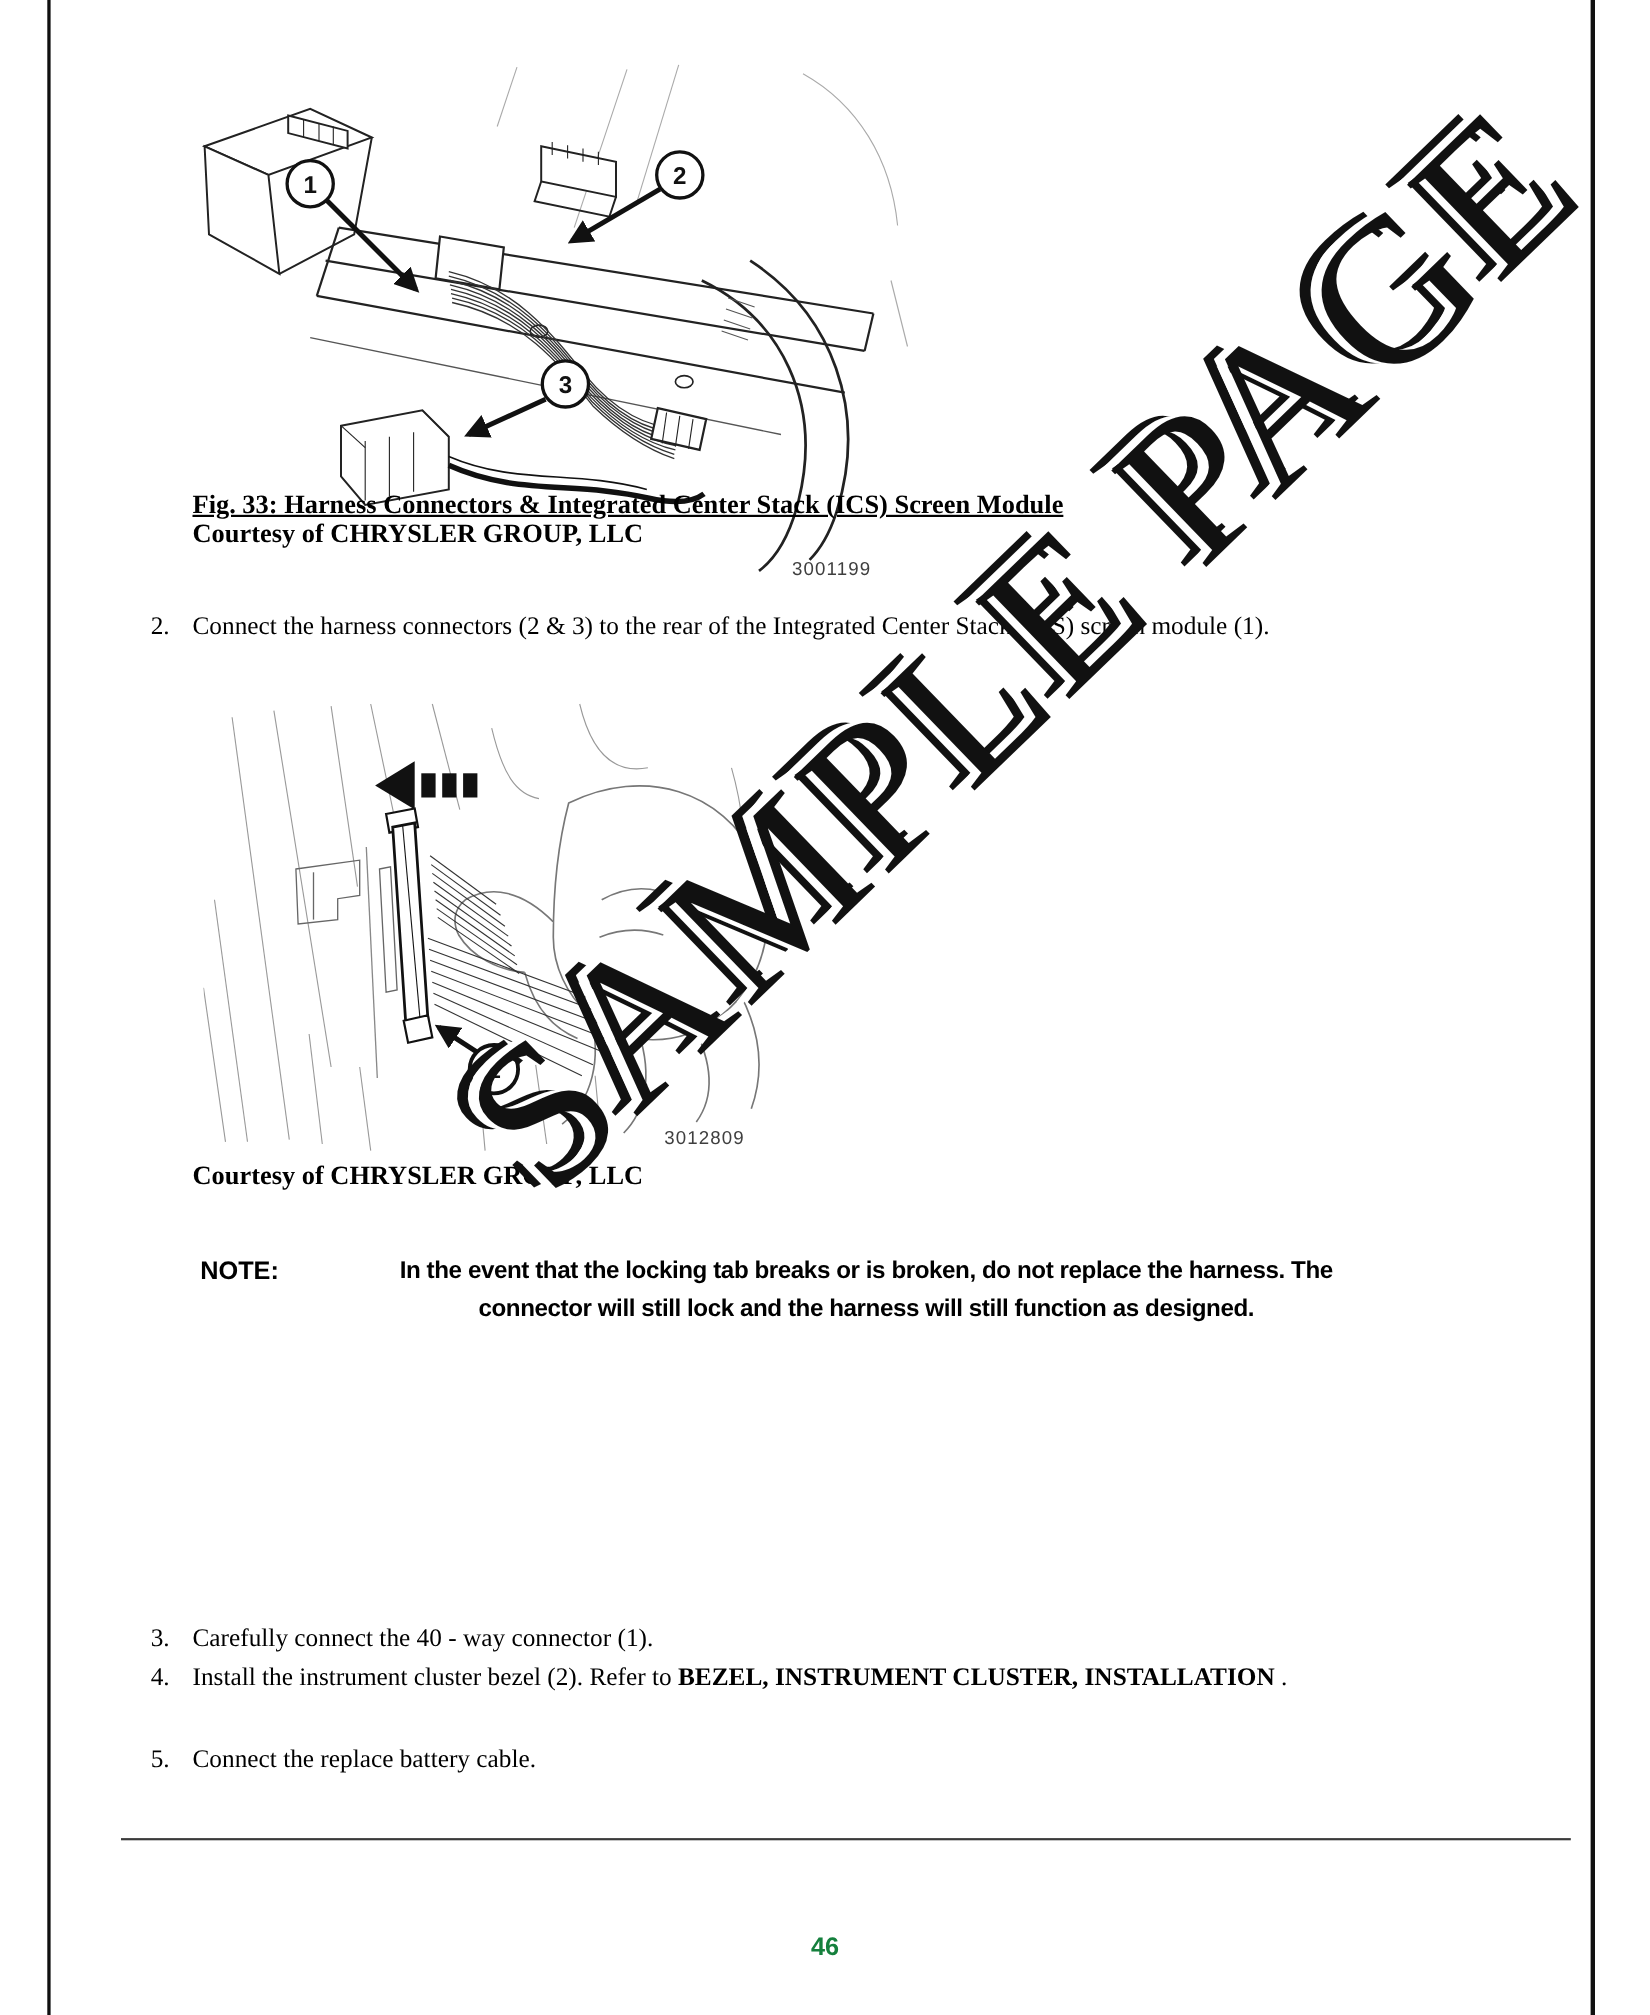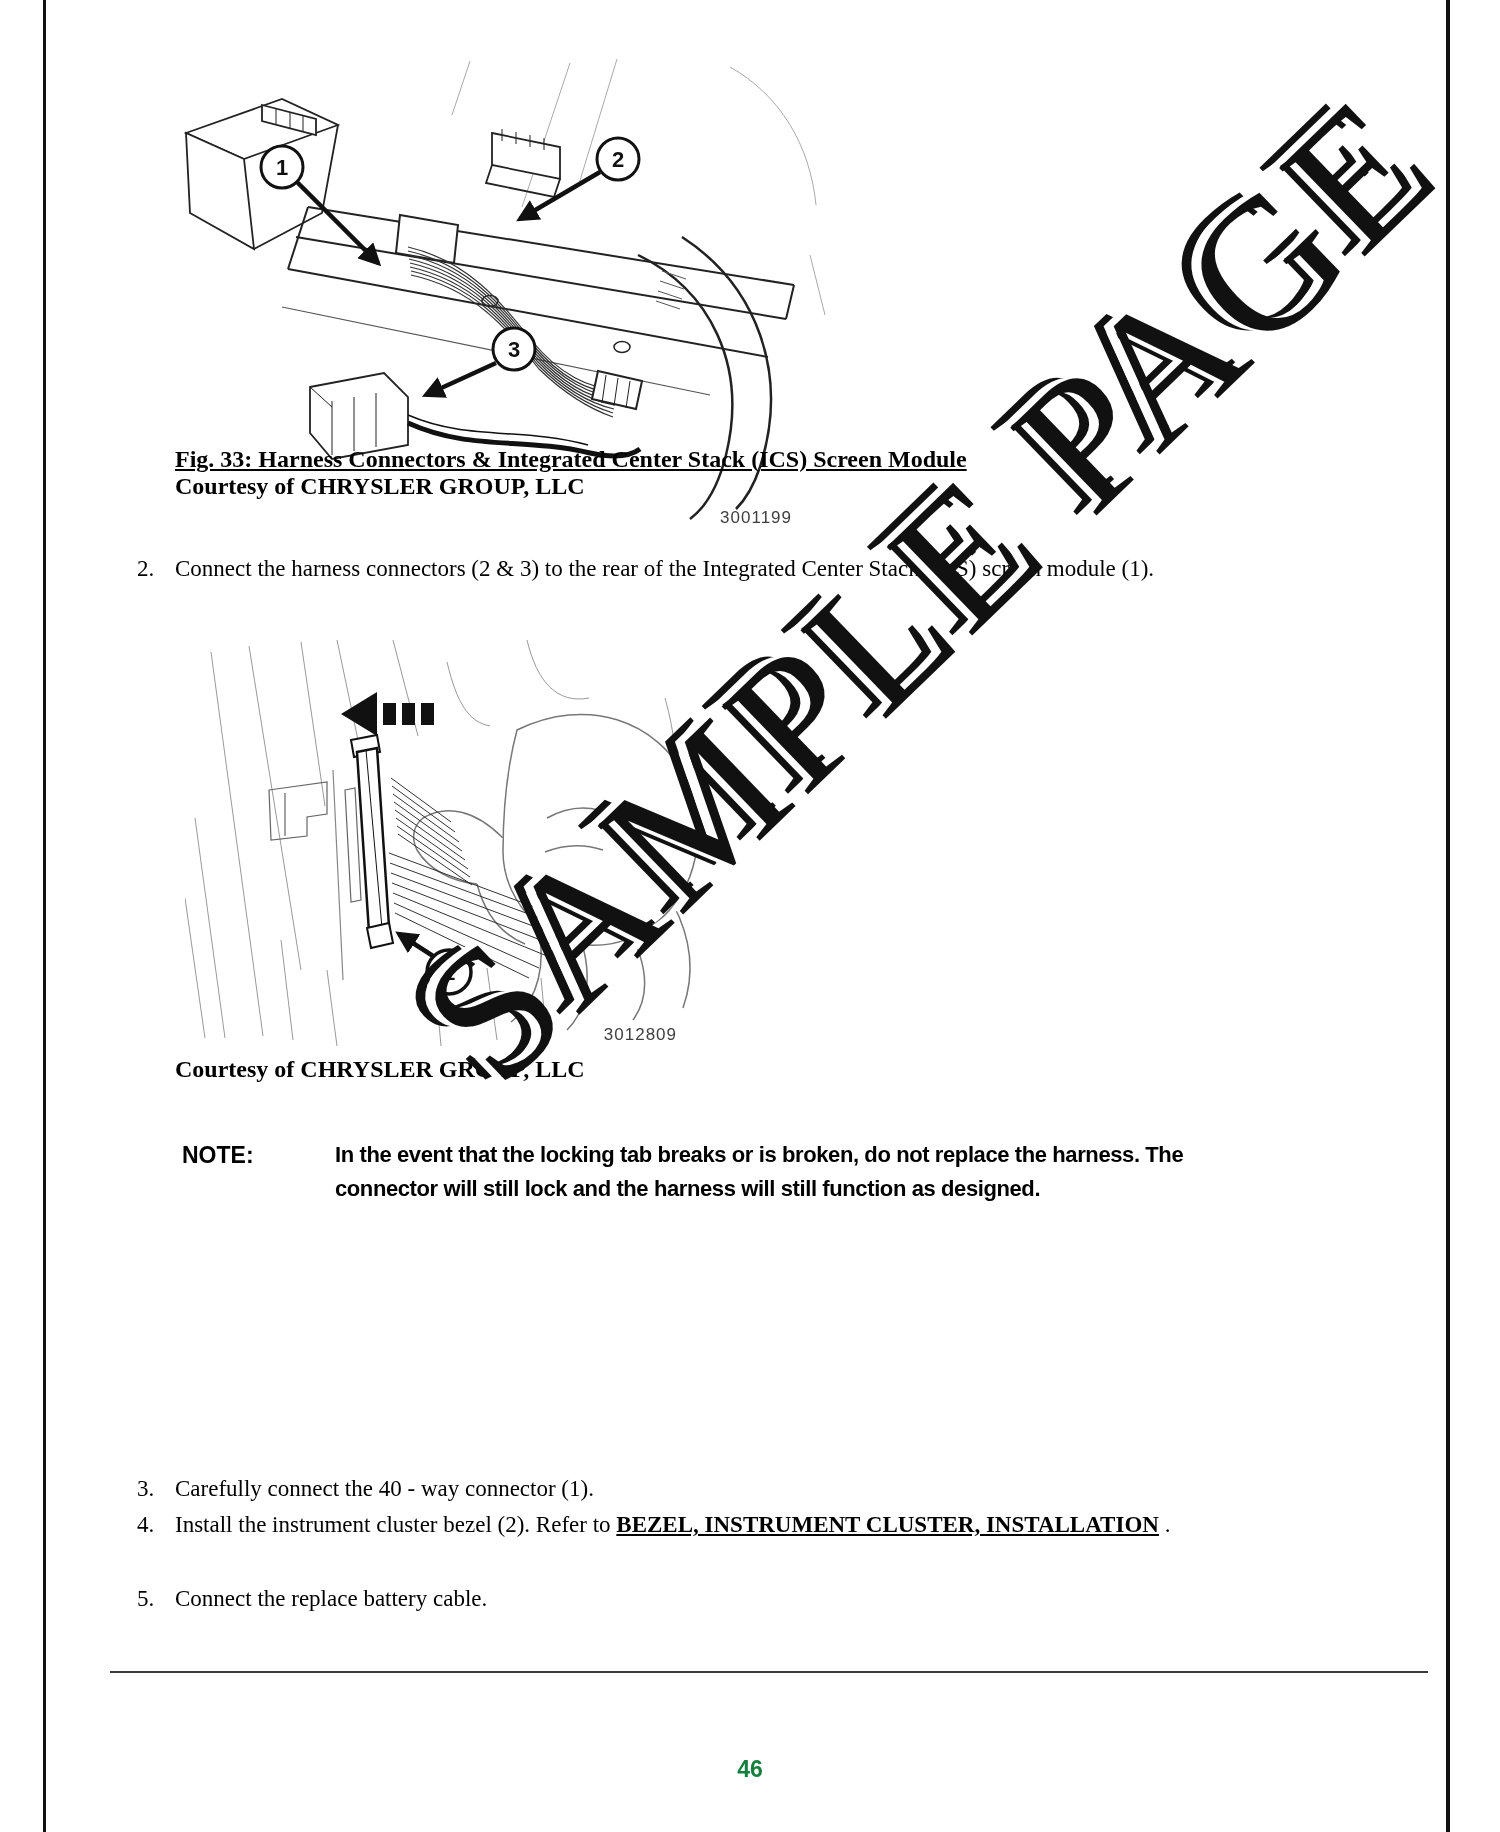--- a/index.html
+++ b/index.html
@@ -7,25 +7,25 @@
         font-family:"Liberation Serif",serif;color:#000;}
   .vrule{position:absolute;top:0;bottom:0;background:#101010;}
   #vrule-left{left:43px;width:3px;}
   #vrule-right{left:1446px;width:4px;}
   .figwrap{position:absolute;}
   .caption{position:absolute;font-weight:bold;font-size:24px;line-height:27px;}
   .cap-underline{text-decoration:underline;}
   .step{position:absolute;display:flex;font-size:23px;line-height:34px;}
   .step-num{width:38px;flex:none;}
   .step-text{width:1105px;}
-  .ref-link{font-weight:bold;text-decoration:underline;}
+  .ref-link{font-weight:bold;}
   #note{position:absolute;left:182px;top:1138px;display:flex;
         font-family:"Liberation Sans",sans-serif;font-weight:bold;}
   #note-label{width:153px;flex:none;font-size:23px;line-height:34px;}
-  #note-text{width:905px;font-size:22px;line-height:34px;letter-spacing:-0.4px;}
+  #note-text{width:905px;font-size:22px;line-height:34px;letter-spacing:-0.4px;text-align:center;}
   #hrule{position:absolute;left:110px;top:1671px;width:1318px;height:2px;background:#3a3a3a;}
   #page-number{position:absolute;left:0;top:1756px;width:1500px;text-align:center;
                font-family:"Liberation Sans",sans-serif;font-weight:bold;font-size:23px;color:#15803d;}
   #watermark{position:absolute;left:0;top:0;z-index:40;pointer-events:none;}
   .wm-text{font-family:"Liberation Serif",serif;font-size:188px;letter-spacing:5px;}
   svg text.fig-id{font-family:"Liberation Sans",sans-serif;font-size:17px;fill:#3f3f3f;letter-spacing:1px;}
   svg text.callout-num{font-family:"Liberation Sans",sans-serif;font-weight:bold;font-size:22px;fill:#111;}
 </style>
 </head>
 <body>

